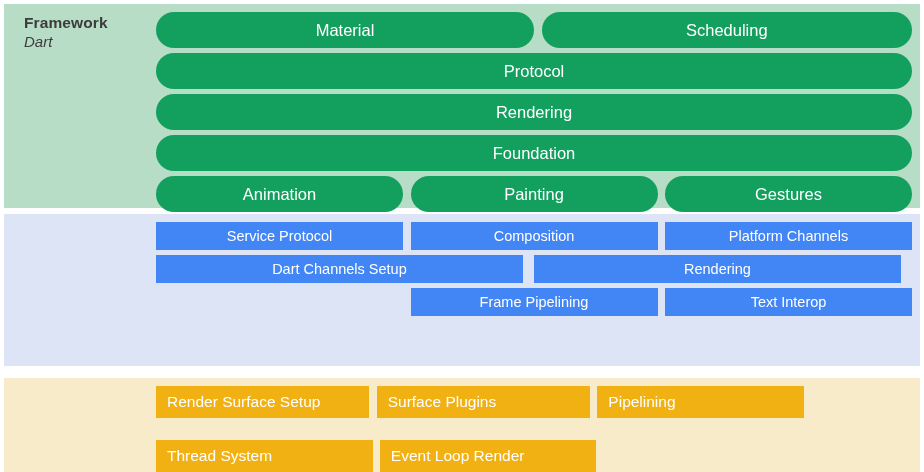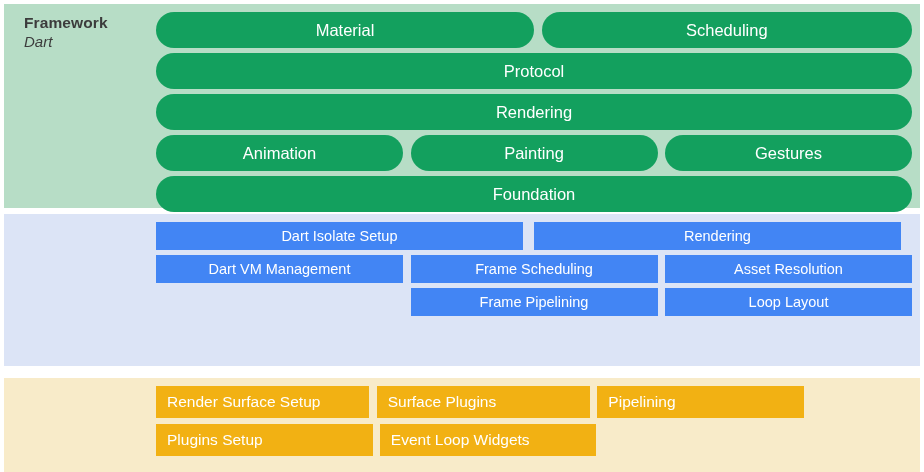--- a/index.html
+++ b/index.html
@@ -54,21 +54,21 @@
   .en-box{
     background:#4285f4;
     height:28px;
     justify-content:center;
     font-size:14.5px;
   }
   .en-spacer{background:transparent;height:28px;}
 
   
   .em-rows{top:8px;}
-  .em-row{height:32px;margin-bottom:6px;}
+  .em-row{height:32px;margin-bottom:22px;}
   .em-box{
     background:#f2b113;
     height:32px;
     justify-content:flex-start;
     padding-left:11px;
     font-size:15.5px;
   }
   .em-spacer{background:transparent;height:32px;}
 </style>
 </head>
@@ -91,81 +91,81 @@
 
       <div class="row fw-row">
         <div class="box fw-box" style="flex:100">Protocol</div>
       </div>
 
       <div class="row fw-row">
         <div class="box fw-box" style="flex:100">Rendering</div>
       </div>
 
       <div class="row fw-row">
+        <div class="box fw-box" style="flex:100">Foundation</div>
+      </div>
+
+      <div class="row fw-row">
         <div class="box fw-box" style="flex:33">Animation</div>
         <div style="flex:1"></div>
         <div class="box fw-box" style="flex:33">Painting</div>
         <div style="flex:1"></div>
         <div class="box fw-box" style="flex:33">Gestures</div>
-      </div>
-
-      <div class="row fw-row">
-        <div class="box fw-box" style="flex:100">Foundation</div>
       </div>
 
     </div>
   </div>
 
   <div class="panel panel-engine">
     <div class="rows en-rows">
 
+      <div class="row en-row">
+        <div class="box en-box" style="flex:33">Service Protocol</div>
+        <div style="flex:1"></div>
+        <div class="box en-box" style="flex:33">Composition</div>
+        <div style="flex:1"></div>
+        <div class="box en-box" style="flex:33">Platform Channels</div>
+      </div>
 
       <div class="row en-row">
-        <div class="box en-box" style="flex:33">Dart Isolate Setup</div>
+        <div class="box en-box" style="flex:33">Dart Channels Setup</div>
         <div style="flex:1"></div>
         <div class="box en-box" style="flex:33">Rendering</div>
         <div style="flex:1"></div>
       </div>
 
-      <div class="row en-row">
-        <div class="box en-box" style="flex:33">Dart VM Management</div>
-        <div style="flex:1"></div>
-        <div class="box en-box" style="flex:33">Frame Scheduling</div>
-        <div style="flex:1"></div>
-        <div class="box en-box" style="flex:33">Asset Resolution</div>
-      </div>
 
       <div class="row en-row">
         <div class="en-spacer" style="flex:33"></div>
         <div style="flex:1"></div>
         <div class="box en-box" style="flex:33">Frame Pipelining</div>
         <div style="flex:1"></div>
-        <div class="box en-box" style="flex:33">Loop Layout</div>
+        <div class="box en-box" style="flex:33">Text Interop</div>
       </div>
 
     </div>
   </div>
 
   <div class="panel panel-embedder">
     <div class="side-label label-embedder">
     </div>
     <div class="rows em-rows">
 
       <div class="row em-row">
         <div class="box em-box" style="flex:28">Render Surface Setup</div>
         <div style="flex:1"></div>
         <div class="box em-box" style="flex:28">Surface Plugins</div>
         <div style="flex:1"></div>
         <div class="box em-box" style="flex:27">Pipelining</div>
         <div class="em-spacer" style="flex:15"></div>
       </div>
 
       <div class="row em-row">
-        <div class="box em-box" style="flex:28">Plugins Setup</div>
+        <div class="box em-box" style="flex:28">Thread System</div>
         <div style="flex:1"></div>
-        <div class="box em-box" style="flex:28">Event Loop Widgets</div>
+        <div class="box em-box" style="flex:28">Event Loop Render</div>
         <div class="em-spacer" style="flex:43"></div>
       </div>
 
     </div>
   </div>
 
 </div>
 
 </body></html>

